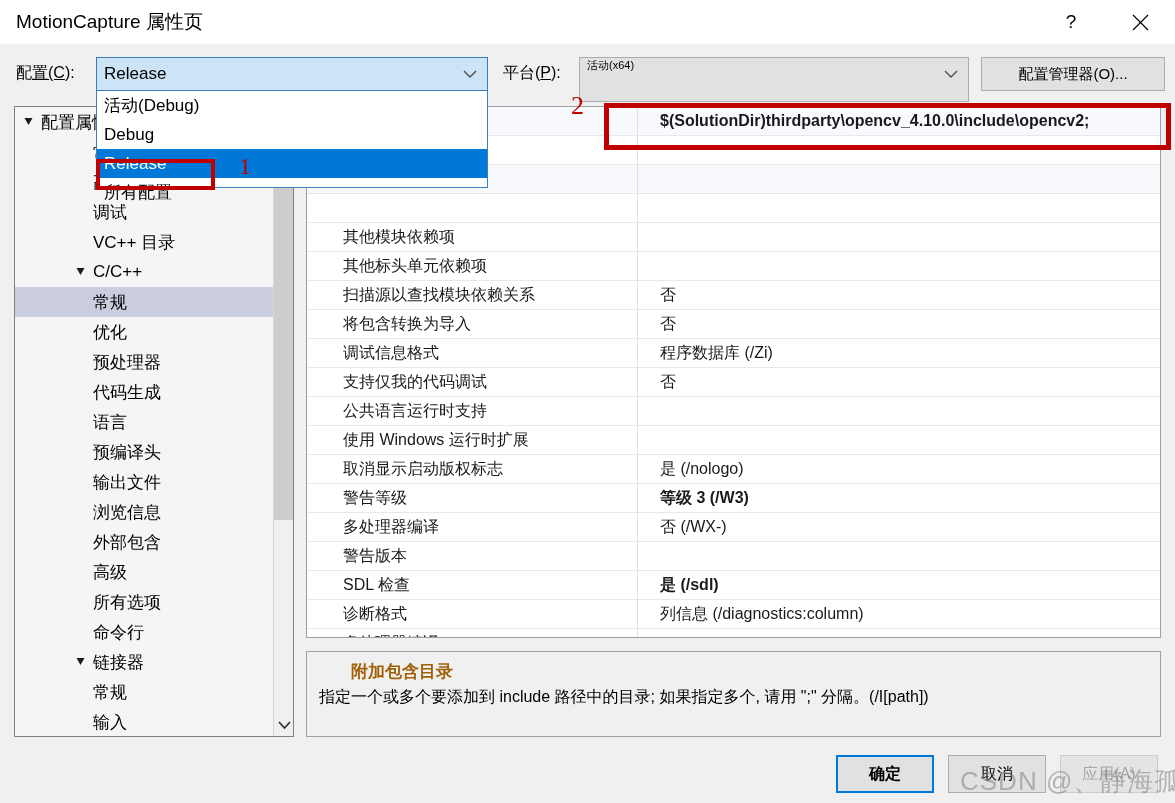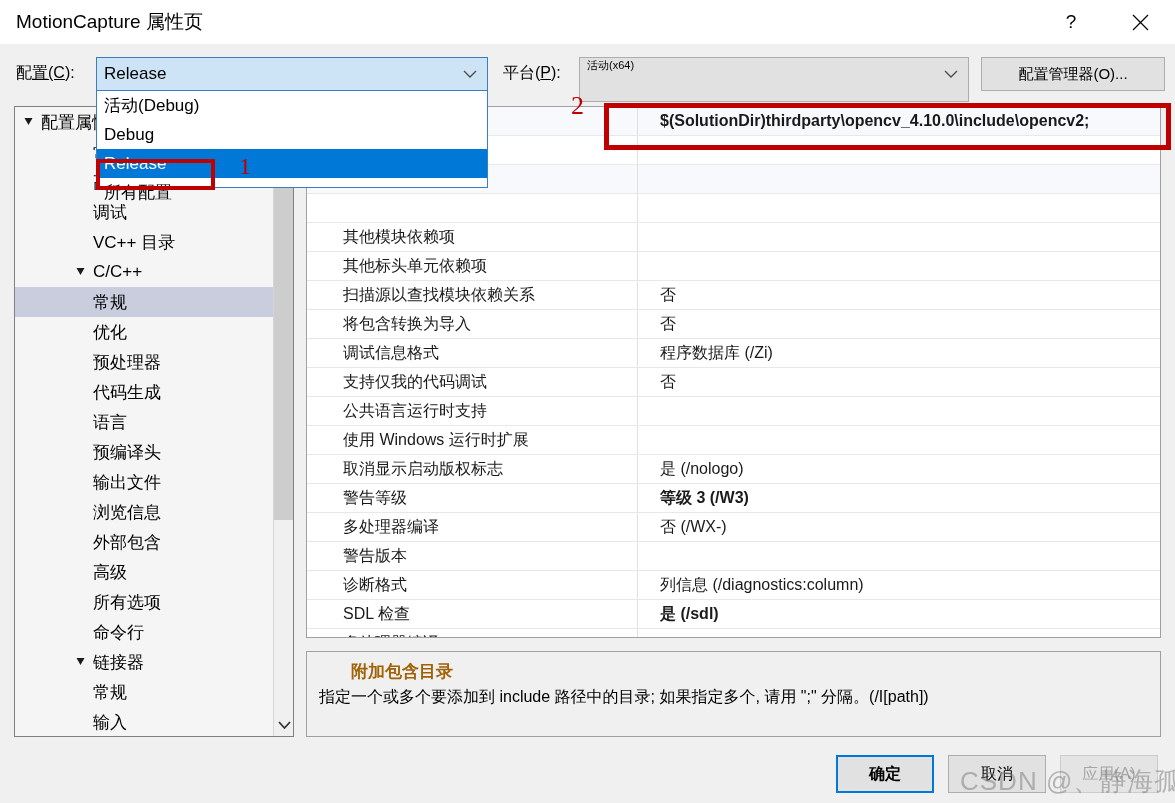--- a/index.html
+++ b/index.html
@@ -452,28 +452,28 @@
         <div class="gname">多处理器编译</div>
         <div class="gsplit"></div>
         <div class="gval">否 (/WX-)</div>
       </div>
       <div class="grow">
         <div class="gname">警告版本</div>
         <div class="gsplit"></div>
         <div class="gval"></div>
       </div>
       <div class="grow">
+        <div class="gname">SDL 检查</div>
+        <div class="gsplit"></div>
+        <div class="gval bold">是 (/sdl)</div>
+      </div>
+      <div class="grow">
         <div class="gname">诊断格式</div>
         <div class="gsplit"></div>
         <div class="gval">列信息 (/diagnostics:column)</div>
-      </div>
-      <div class="grow">
-        <div class="gname">SDL 检查</div>
-        <div class="gsplit"></div>
-        <div class="gval bold">是 (/sdl)</div>
       </div>
       <div class="grow">
         <div class="gname">多处理器编译</div>
         <div class="gsplit"></div>
         <div class="gval"></div>
       </div>
     </div>
 
   <div id="desc-box">
     <div id="desc-title">附加包含目录</div>

